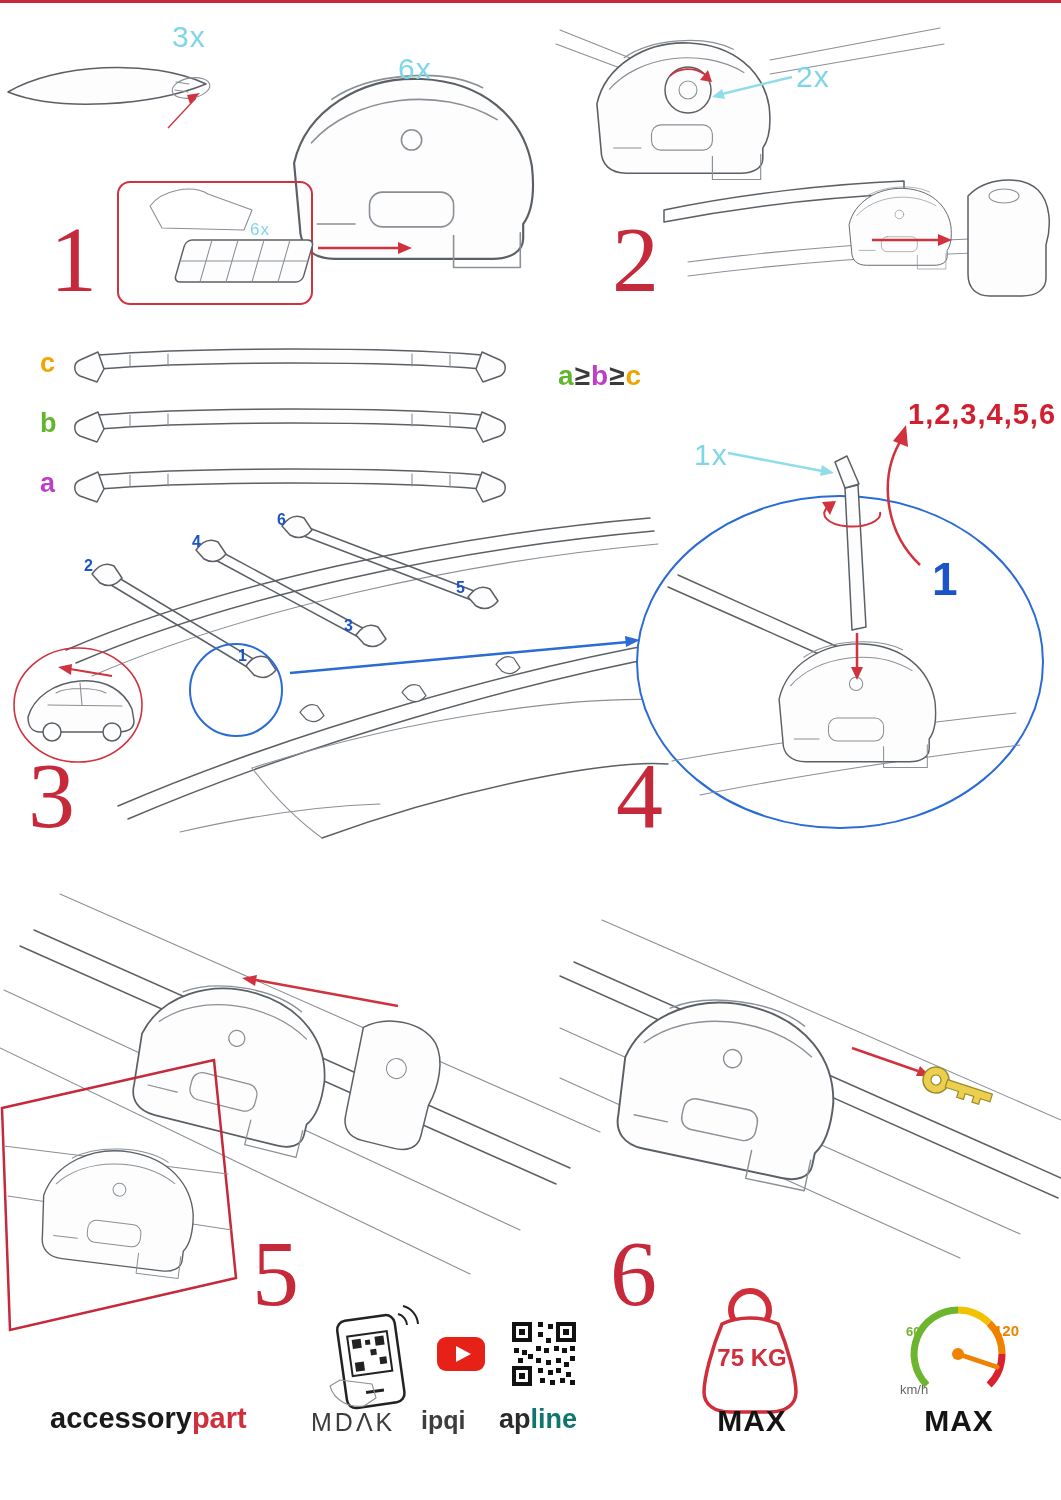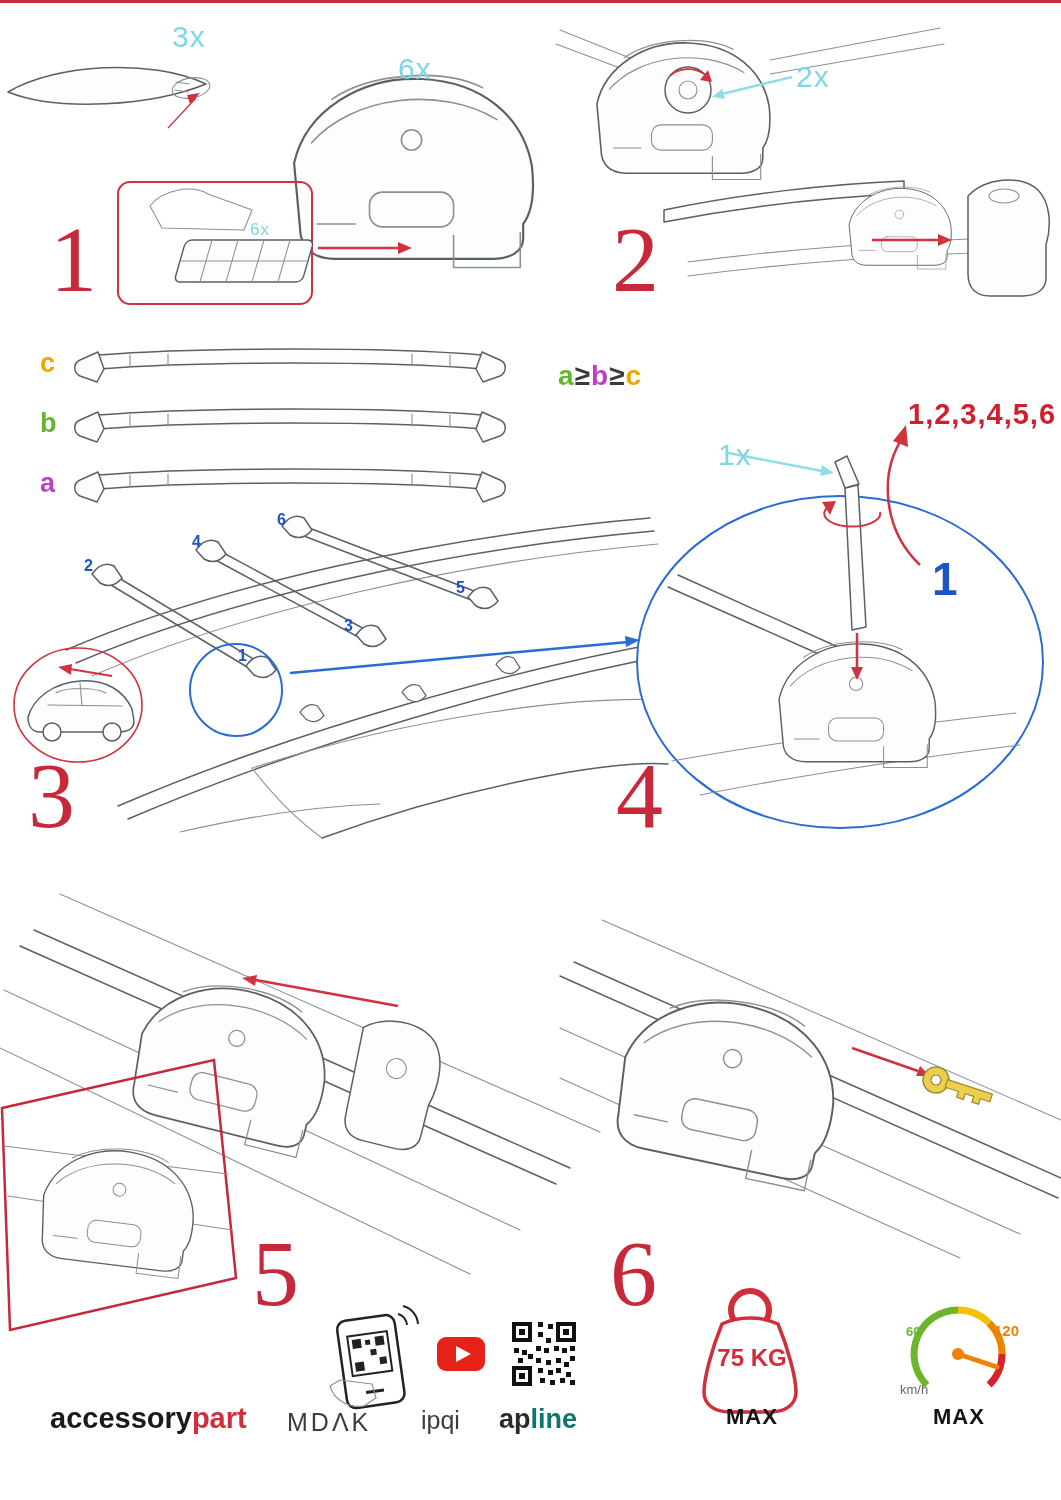--- a/index.html
+++ b/index.html
@@ -18,26 +18,26 @@
   .col-orange{color:#f0a500;}
   .col-green{color:#63b52d;}
   .col-purple{color:#bd3fc6;}
   .col-dark{color:#3a3a3a;}
   .seq{font-size:29px;font-weight:bold;color:#d11f2f;letter-spacing:1px;}
   .bluenum{font-size:16px;font-weight:bold;color:#1b54c8;line-height:1;}
   .big1{font-size:46px;font-weight:bold;color:#1b54c8;line-height:1;}
   .model{font-size:29px;font-weight:bold;color:#27348b;letter-spacing:.5px;}
   .brand{font-size:29px;font-weight:bold;color:#1a1a1a;}
   .brand .red{color:#cf2e3a;}
-  .mdak{font-size:25px;color:#3d3d3d;letter-spacing:3px;}
-  .ipqi{font-size:25px;color:#3d3d3d;font-weight:normal;}
+  .mdak{font-size:25px;color:#3d3d3d;letter-spacing:3px;margin-left:24px;}
+  .ipqi{font-size:25px;color:#3d3d3d;font-weight:bold;}
   .apline{font-size:27px;font-weight:bold;color:#2a2a2a;}
   .apline .red{color:#0f766e;}
   .kg{font-size:24px;font-weight:bold;color:#cf2e3a;text-align:center;}
-  .max{font-size:22px;font-weight:bold;color:#141414;text-align:center;letter-spacing:1px;}
+  .max{font-size:30px;font-weight:bold;color:#141414;text-align:center;letter-spacing:1px;}
   .kmh{font-size:13px;color:#666;text-align:left;}
   .sp60{font-size:13px;font-weight:bold;color:#6db52e;margin-top:28px;}
   .sp120{font-size:15px;font-weight:bold;color:#ef8200;}
 </style>
 </head>
 <body>
 
 <div class="page">
 
   <svg class="abs" style="left:0;top:0" width="1061" height="322" viewBox="0 0 1061 322">
@@ -250,21 +250,21 @@
   <div class="abs stepnum" style="left:612px;top:212px">2</div>
   <div class="abs stepnum" style="left:28px;top:748px">3</div>
   <div class="abs stepnum" style="left:616px;top:748px">4</div>
   <div class="abs stepnum" style="left:252px;top:1226px">5</div>
   <div class="abs stepnum" style="left:610px;top:1226px">6</div>
 
   <div class="abs qty" style="left:172px;top:20px">3x</div>
   <div class="abs qty" style="left:398px;top:52px">6x</div>
   <div class="abs qty small" style="left:250px;top:220px">6x</div>
   <div class="abs qty" style="left:796px;top:60px">2x</div>
-  <div class="abs qty" style="left:718px;top:438px">1x</div>
+  <div class="abs qty" style="left:694px;top:438px">1x</div>
 
   <div class="abs sizelabel col-orange" style="left:40px;top:350px">c</div>
   <div class="abs sizelabel col-green" style="left:40px;top:410px">b</div>
   <div class="abs sizelabel col-purple" style="left:40px;top:470px">a</div>
 
   <div class="abs formula" style="left:558px;top:360px"><span class="col-green">a</span><span class="col-dark">≥</span><span class="col-purple">b</span><span class="col-dark">≥</span><span class="col-orange">c</span></div>
 
   <div class="abs seq" style="left:908px;top:398px">1,2,3,4,5,6</div>
   <div class="abs big1" style="left:932px;top:556px">1</div>
 

